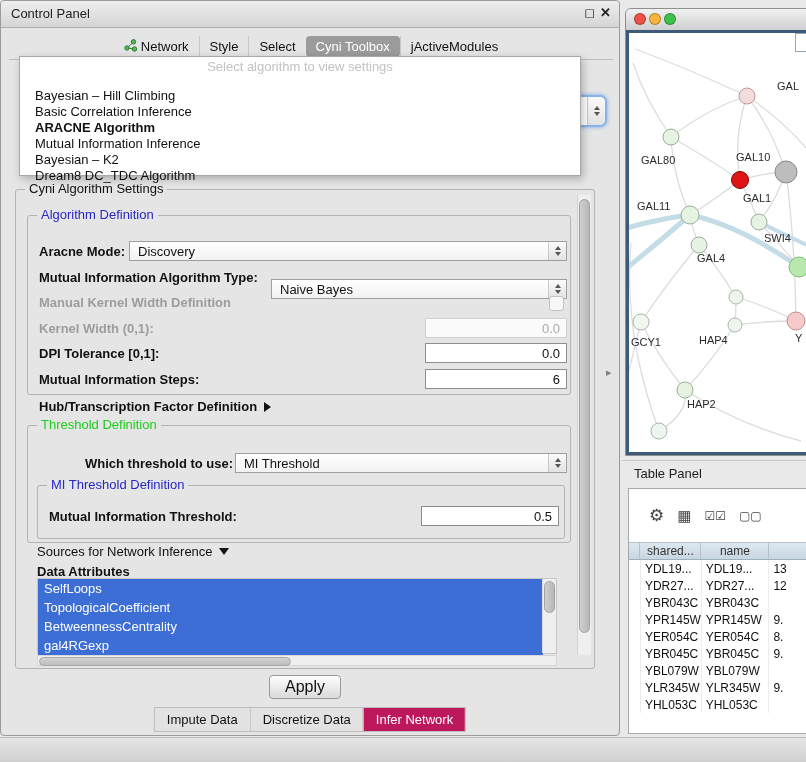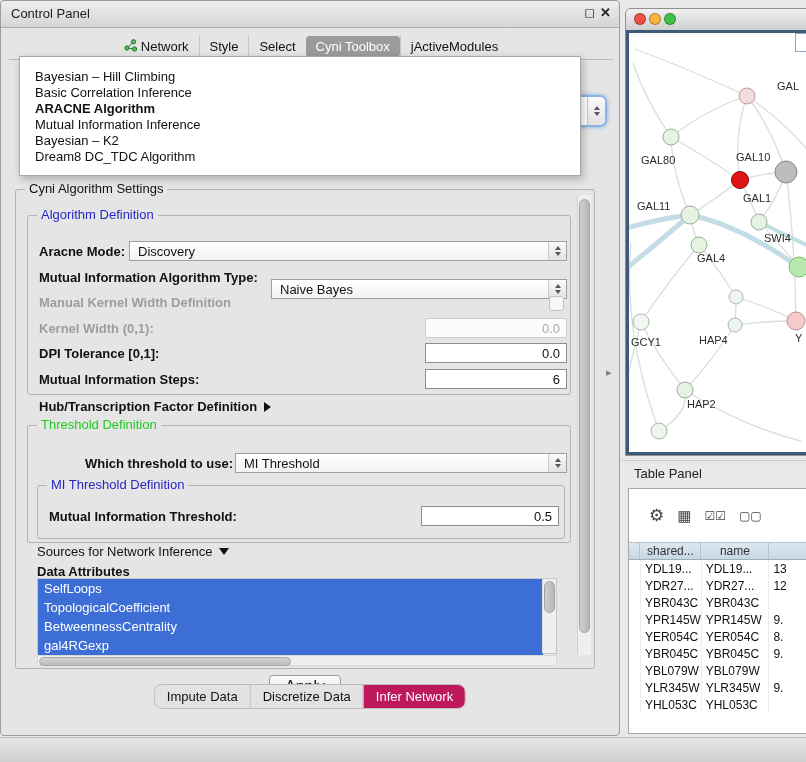--- a/index.html
+++ b/index.html
@@ -58,22 +58,22 @@
   .vthumb{position:absolute;background:linear-gradient(90deg,#cfcfcf,#b7b7b7);border:1px solid #a2a2a2;border-radius:6px;}
   .htrack{position:absolute;background:#efefef;border:1px solid #d7d7d7;box-sizing:border-box;}
   .hthumb{position:absolute;background:linear-gradient(#d2d2d2,#bdbdbd);border:1px solid #a8a8a8;border-radius:5px;}
   
   #attr-list{position:absolute;left:36px;top:577px;width:520px;height:76px;background:#fff;border:1px solid #c6c6c6;box-sizing:border-box;}
   .attr-item{height:19px;line-height:19px;background:#3c6ed5;color:#fff;font-size:13px;padding-left:6px;margin-right:13px;white-space:nowrap;}
   
   #apply-btn{position:absolute;left:268px;top:674px;width:70px;height:22px;border:1px solid #9a9a9a;border-radius:4px;
       background:linear-gradient(#fdfdfd,#dadada);font-size:16px;display:flex;align-items:center;justify-content:center;}
   
-  #bottom-tabs{position:absolute;left:50%;transform:translateX(-50%);top:683px;display:flex;
-      border:1px solid #bdbdbd;border-radius:8px;background:#e2e2e2;overflow:hidden;}
+  #bottom-tabs{position:absolute;left:50%;transform:translateX(-50%);top:706px;display:flex;
+      border:1px solid #bdbdbd;border-radius:0;background:#e2e2e2;overflow:hidden;}
   .btab{padding:4px 12px;font-size:13px;border-left:1px solid #c6c6c6;white-space:nowrap;}
   .btab:first-child{border-left:none;}
   .btab.active{background:#be185d;color:#fff;}
   
   #net-win{position:absolute;left:625px;top:8px;width:190px;height:448px;background:#d8d8d8;
       border:1px solid #8f8f8f;border-radius:6px 0 0 0;box-sizing:border-box;}
   #net-title{position:absolute;left:0;top:0;right:0;height:21px;background:linear-gradient(#f1f1f1,#cfcfcf);
       border-bottom:1px solid #a6a6a6;border-radius:5px 0 0 0;}
   .light{position:absolute;top:4px;width:12px;height:12px;border-radius:50%;border:1px solid rgba(0,0,0,.28);box-sizing:border-box;}
   #net-frame{position:absolute;left:0;top:21px;right:0;bottom:0;border:3px solid #3d5a78;background:#fff;overflow:hidden;}
@@ -137,20 +137,21 @@
     <div id="tab-underline"></div>
 
     <div id="combo-frag">
       <span class="combo-arrows" style="border-radius:0 5px 5px 0;">
         <i class="tri-u"></i>
           <i class="tri-d"></i>
       </span>
     </div>
 
     <div id="popup">
+      <div class="ph">Select algorithm to view settings</div>
       <ul id="dd-list">
           <li>Bayesian – Hill Climbing</li>
           <li>Basic Correlation Inference</li>
           <li class="sel">ARACNE Algorithm</li>
           <li>Mutual Information Inference</li>
           <li>Bayesian – K2</li>
           <li>Dream8 DC_TDC Algorithm</li>
         </ul>
     </div>
 

